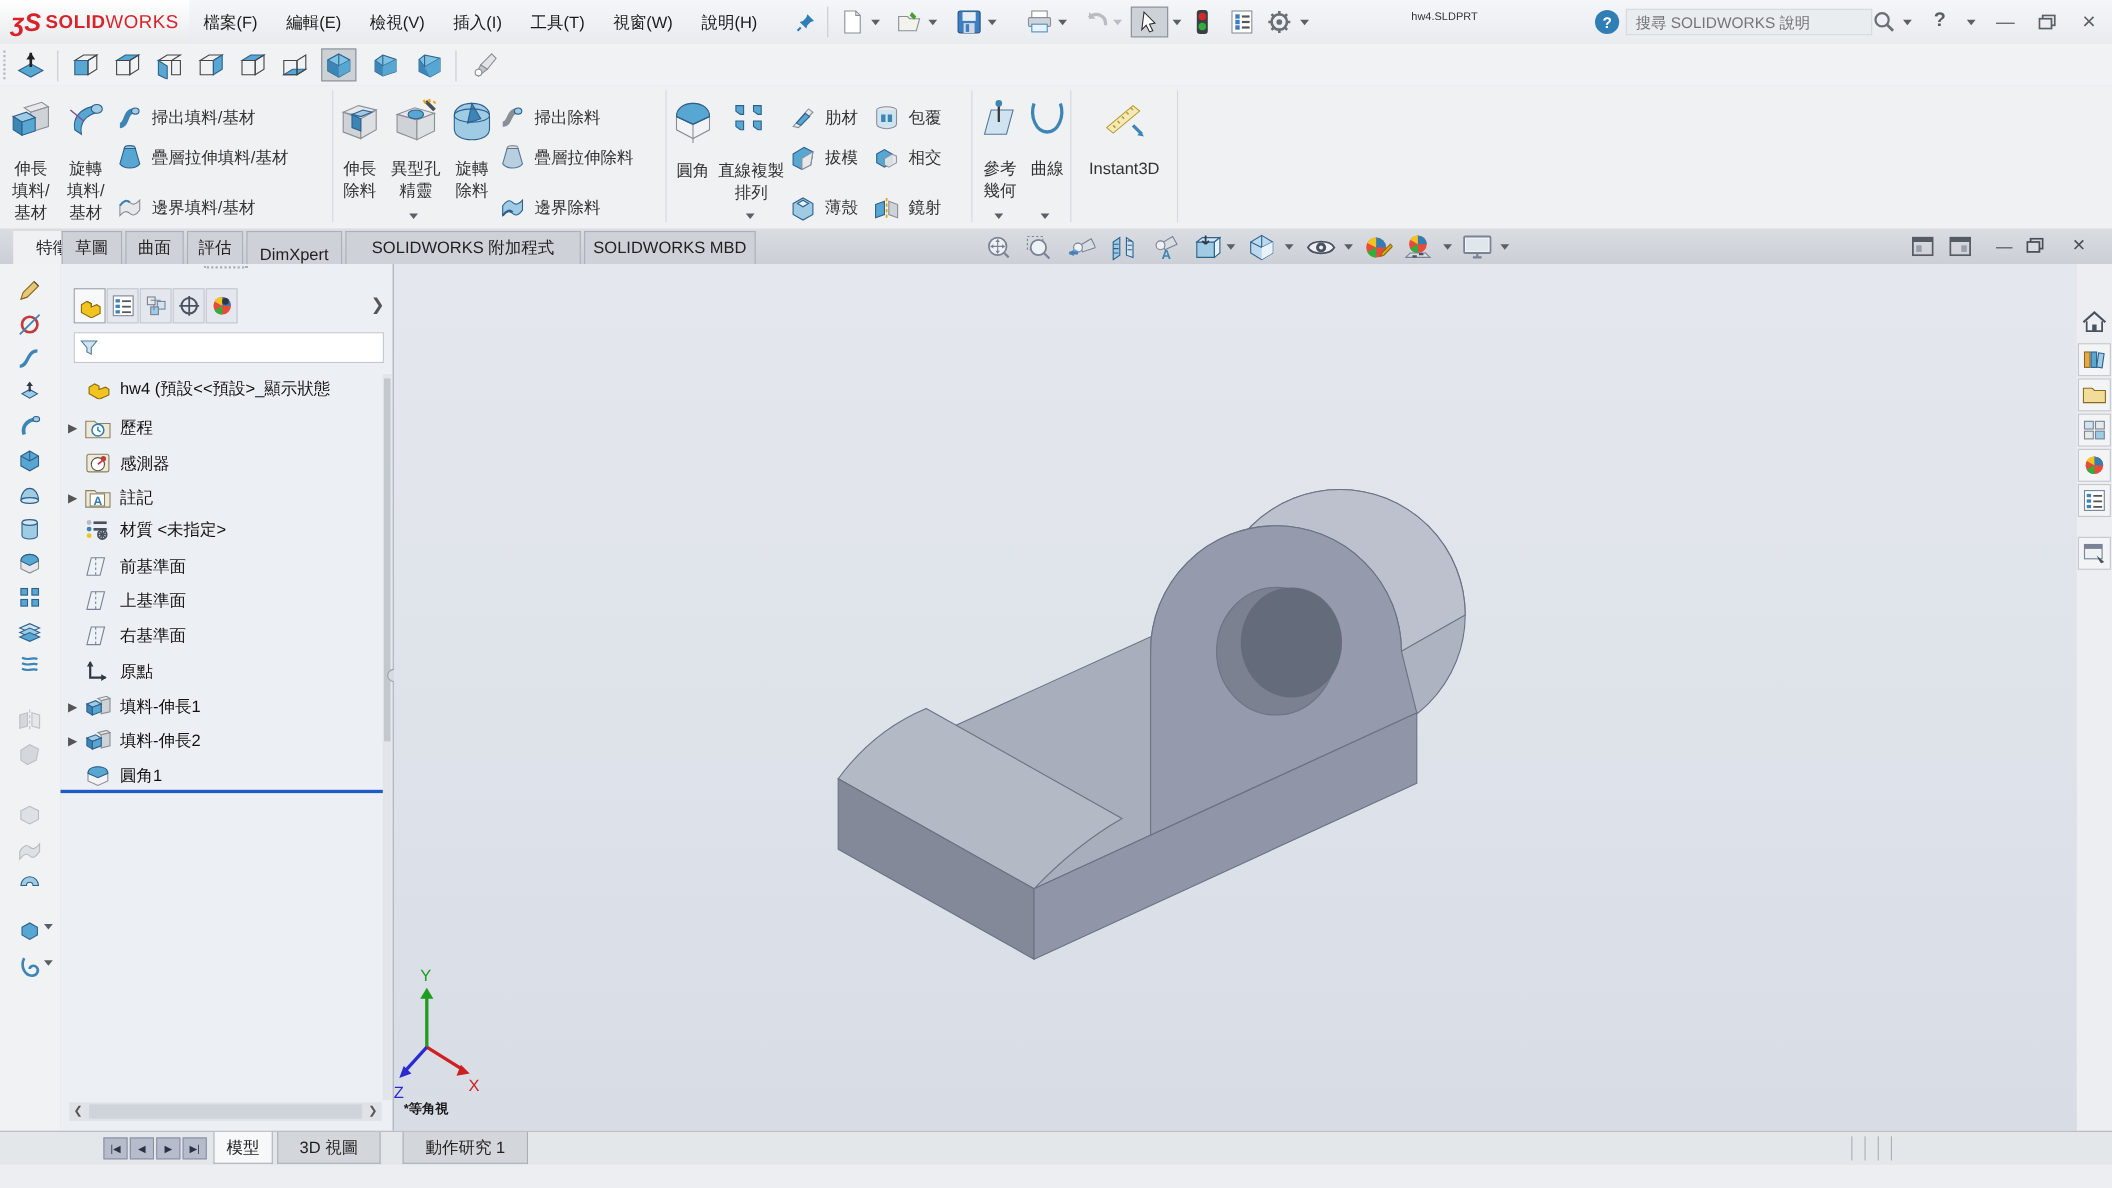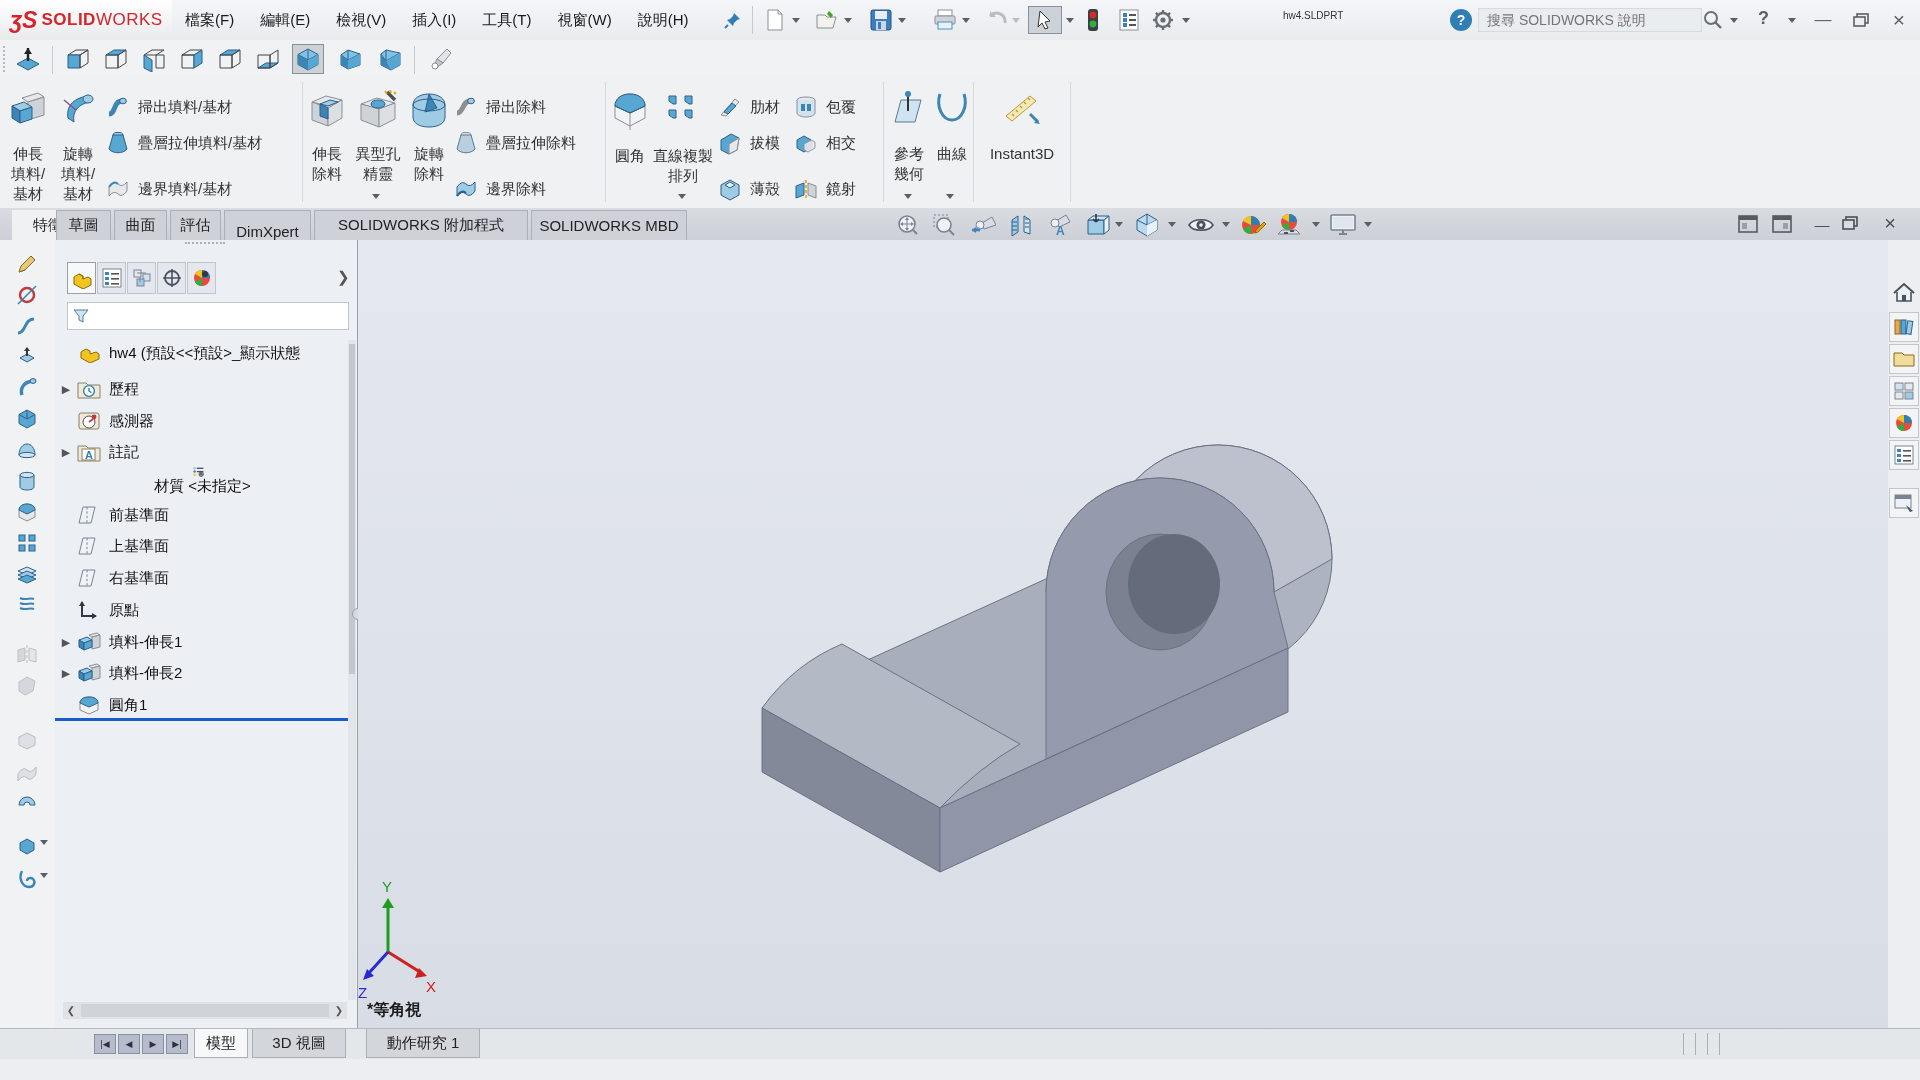--- a/index.html
+++ b/index.html
@@ -43,21 +43,21 @@
   .panel{left:55px;top:0;width:303px;height:788px;background:#ecf0f5;border-right:1px solid #9aa0a8;box-sizing:border-box;}
   .ptab{top:22px;width:29px;height:32px;display:flex;align-items:center;justify-content:center;border:1px solid #c2c7cd;background:#e4e8ee;box-sizing:border-box;}
   .ptab.active{background:#f6f8fa;border-color:#9aa0a8;}
   .filter{left:12px;top:62px;width:282px;height:28px;background:#fff;border:1px solid #c2c7cd;display:flex;align-items:center;padding:0 4px;box-sizing:border-box;}
   .filter input{border:none;outline:none;flex:1;font-family:inherit;font-size:14px;}
   .trow{left:0;width:295px;height:30px;display:flex;align-items:center;}
   .trow .arr{width:22px;text-align:center;color:#555;font-size:11px;}
   .trow .ticon{width:24px;height:20px;margin-right:8px;}
   .trow .tlabel{font-size:15px;color:#111;white-space:nowrap;}
   .viewport{left:358px;top:0;width:1530px;height:788px;background:linear-gradient(180deg,#e4e7ee 0%,#dee2e9 55%,#d8dce5 100%);overflow:hidden;}
-  .viewlabel{left:9px;top:760px;font-size:16px;font-weight:bold;color:#1a1a1a;}
+  .viewlabel{left:9px;top:760px;font-size:12px;font-weight:bold;color:#1a1a1a;}
   .taskbtn{left:1889px;width:30px;height:30px;display:flex;align-items:center;justify-content:center;background:#f2f4f6;border:1px solid #c2c7cd;box-sizing:border-box;}
   
   .motionbar{left:0;top:1028px;width:1920px;height:30px;background:#e4e7ea;border-top:1px solid #b6bac0;}
   .navbtn{top:5px;width:22px;height:20px;background:#b7bccd;border:1px solid #8a90a4;box-sizing:border-box;display:flex;align-items:center;justify-content:center;font-size:9px;color:#2d3240;}
   .mtab{top:0px;height:29px;display:flex;align-items:center;justify-content:center;font-size:15px;background:#d3d7dc;border:1px solid #aab0b8;border-top:none;box-sizing:border-box;}
   .mtab.active{background:#f7f8fa;}
   
   .statusbar{left:0;top:1058px;width:1920px;height:22px;background:#eef0f2;border-top:1px solid #c9ccd1;}
 </style>
 </head>
@@ -807,21 +807,21 @@
       </div>
       <div class="ab trow" style="top:197px;">
         <span class="arr">▶</span>
         <svg class="ticon" viewBox="0 0 24 20">
             <path d="M1 4h8l2 2h12v13H1z" fill="#efe9d8" stroke="#8a8164"></path>
             <rect x="5" y="7" width="13" height="11" fill="#fff" stroke="#8a8164"></rect>
             <text x="8" y="17" font-size="11" font-weight="bold" fill="#2f7fb5" font-family="Liberation Sans,sans-serif">A</text>
           </svg>
         <span class="tlabel">註記</span>
       </div>
-      <div class="ab trow" style="top:226px;flex-direction:column;">
+      <div class="ab trow" style="top:226px;">
         <span class="arr"></span>
         <svg class="ticon" viewBox="0 0 24 20">
             <circle cx="4" cy="4" r="2.2" fill="#b9bdc3"></circle>
             <rect x="8" y="3" width="12" height="2.4" fill="#4a5160"></rect>
             <circle cx="4" cy="10" r="2.2" fill="#3c85b5"></circle>
             <rect x="8" y="9" width="12" height="2.4" fill="#4a5160"></rect>
             <circle cx="4" cy="16" r="2.2" fill="#f2c420"></circle>
             <circle cx="16" cy="15" r="4" fill="none" stroke="#4a5160" stroke-width="1.6"></circle>
             <path d="M16 11v8M12 15h8M13.2 12.2l5.6 5.6M13.2 17.8l5.6-5.6" stroke="#4a5160" stroke-width="1.4"></path>
           </svg>

